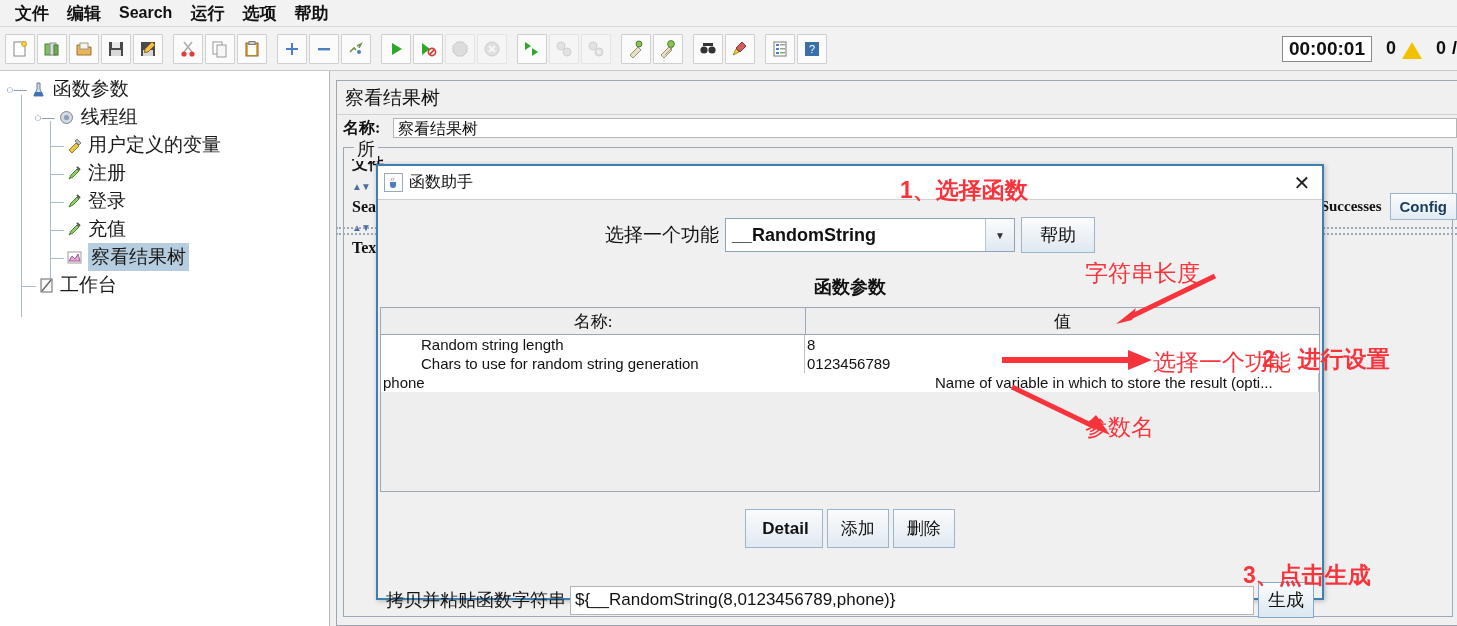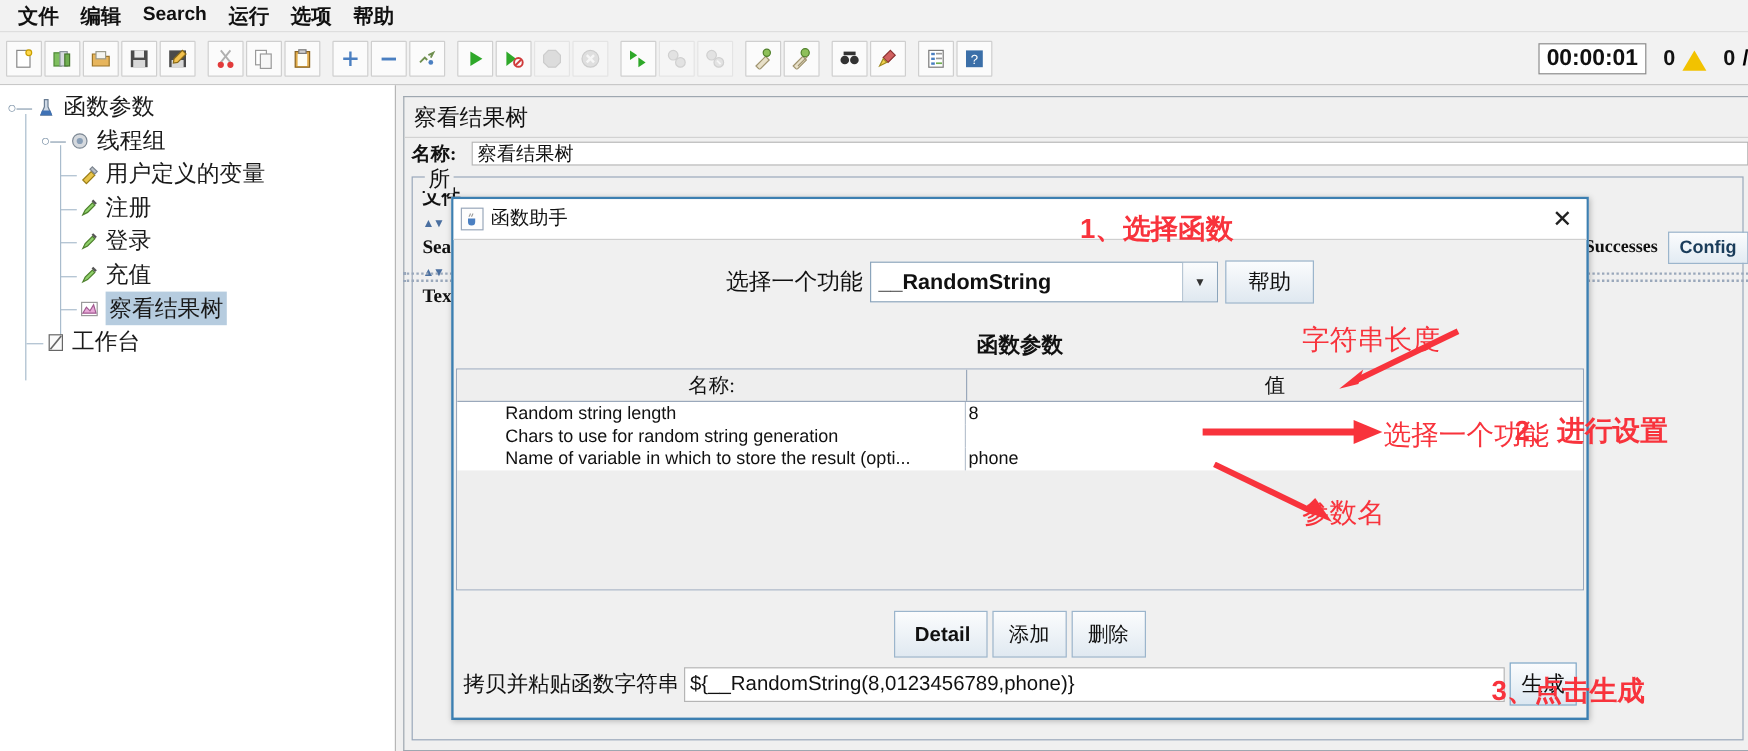--- a/index.html
+++ b/index.html
@@ -173,21 +173,21 @@
   .ptd.c1 { width: 424px; border-right: 1px solid #b9c3cf; padding-left: 40px; }
   .ptd.c2 { flex: 1; }
   .ptable-fill { background: #eeeeee; height: 120px; }
   .btn-row { display: flex; justify-content: center; gap: 4px; margin-top: 17px; }
   .dbtn {
     border: 1px solid #9bb5cc; background: linear-gradient(#fbfcfd,#e0e9f1);
     font-size: 17px; color: #111; padding: 7px 13px; display:flex; align-items:center; justify-content:center;
   }
   .dbtn.latin { font-family: "Liberation Sans", sans-serif; font-weight: bold; padding-left: 16px; }
   .dbtn.cjk { font-family: "Liberation Serif", serif; font-weight: normal; }
-  .copy-row { display: flex; align-items: center; margin-top: 4px; padding: 0 8px; gap: 4px; }
+  .copy-row { display: flex; align-items: center; margin-top: 34px; padding: 0 8px; gap: 4px; }
   .copy-label { font-family: "Liberation Serif", serif; font-size: 18px; color: #111; white-space: nowrap; }
   .copy-input {
     flex: 1; height: 29px; background: #ffffff; border: 1px solid #b5b5b5;
     font-family: "Liberation Sans", sans-serif; font-size: 17px; color: #111;
     display: flex; align-items: center; padding-left: 4px; box-sizing: border-box;
   }
   .gen-btn {
     border: 1px solid #7fa8c9; background: linear-gradient(#fbfcfd,#dbe7f1);
     font-family: "Liberation Serif", serif; font-size: 18px; color: #111;
     padding: 5px 9px; display:flex; align-items:center; justify-content:center;
@@ -537,24 +537,25 @@
         <div class="ptable-head">
           <div class="pth c1">名称:</div>
           <div class="pth c2">值</div>
         </div>
         <div class="ptr">
           <div class="ptd c1">Random string length</div>
           <div class="ptd c2">8</div>
         </div>
         <div class="ptr">
           <div class="ptd c1">Chars to use for random string generation</div>
+          <div class="ptd c2">0123456789</div>
         </div>
         <div class="ptr">
+          <div class="ptd c2">phone</div>
           <div class="ptd c1">Name of variable in which to store the result (opti...</div>
-          <div class="ptd c2">phone</div>
         </div>
         <div class="ptable-fill"></div>
       </div>
 
       <div class="btn-row">
         <span class="dbtn latin">Detail</span>
         <span class="dbtn cjk">添加</span>
         <span class="dbtn cjk">删除</span>
       </div>
 
@@ -565,21 +566,21 @@
       </div>
     </div>
   </div>
 
   <div class="anno num" style="left:900px; top:175px;">1、选择函数</div>
 
   <svg class="arrow-svg" style="left:1110px; top:270px;" width="110" height="55">
     <line x1="105" y1="6" x2="18" y2="48" stroke="#f8333c" stroke-width="5"></line>
     <polygon points="6,54 26,38 22,50" fill="#f8333c"></polygon>
   </svg>
-  <div class="anno" style="left:1085px; top:268px;">字符串长度</div>
+  <div class="anno" style="left:1085px; top:258px;">字符串长度</div>
 
   <svg class="arrow-svg" style="left:1002px; top:345px;" width="155" height="26">
     <line x1="0" y1="15" x2="130" y2="15" stroke="#f8333c" stroke-width="6"></line>
     <polygon points="150,15 126,5 126,25" fill="#f8333c"></polygon>
   </svg>
   <div class="anno" style="left:1153px; top:347px;">选择一个功能</div>
 
   <div class="anno num" style="left:1262px; top:344px;">2、进行设置</div>
 
   <svg class="arrow-svg" style="left:1010px; top:385px;" width="110" height="50">

